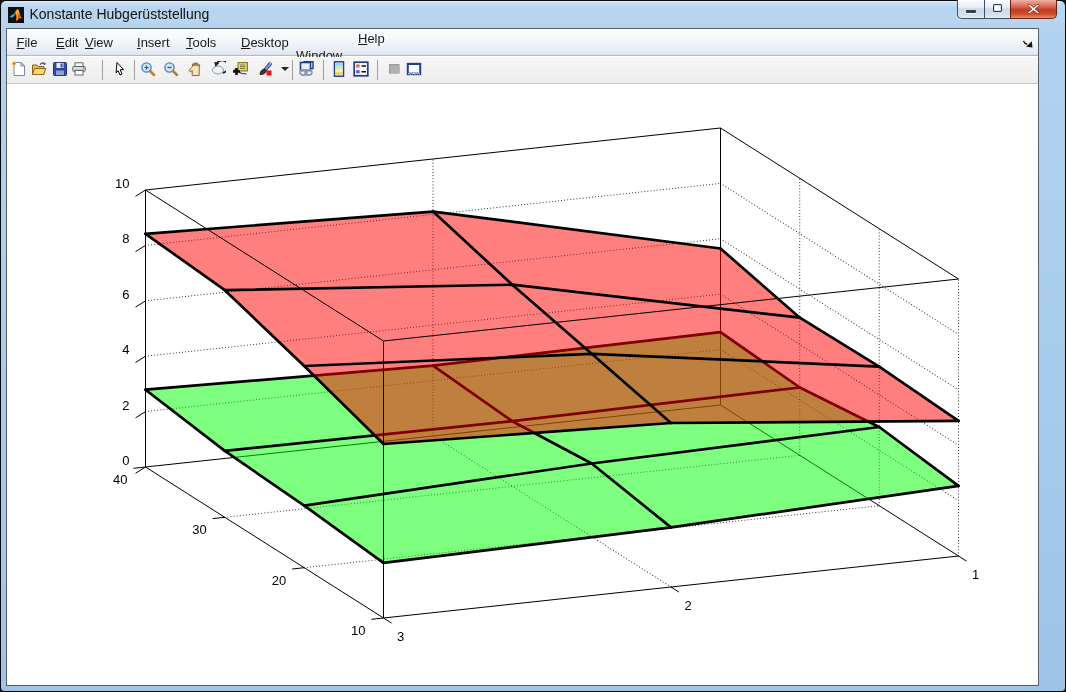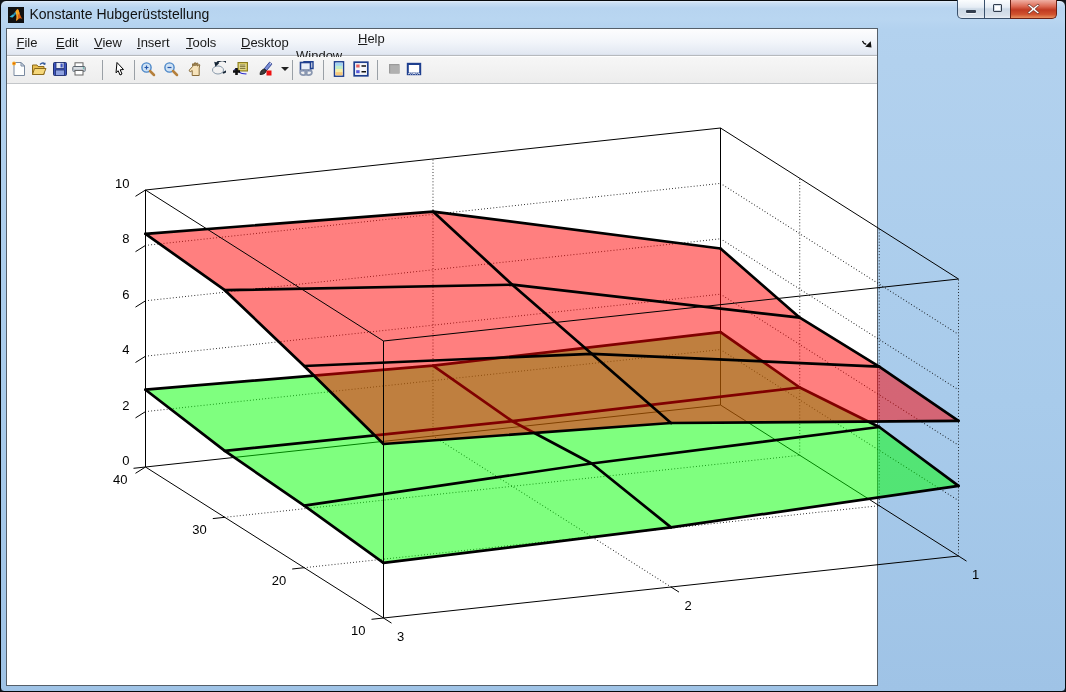--- a/index.html
+++ b/index.html
@@ -1,18 +1,18 @@
 <!DOCTYPE html>
 <html><head><meta charset="utf-8"><style>
 * {margin:0;padding:0;box-sizing:border-box}
 body {width:1066px;height:692px;position:relative;overflow:hidden;
       font-family:"Liberation Sans",sans-serif;background:#10151a}
 .aero {position:absolute;left:0;top:0;right:0;bottom:0;border:1px solid #06090c;border-radius:6px 6px 4px 4px;
   background:linear-gradient(180deg,#e2edf9 0px,#cadff4 2px,#b7d4f0 7px,#b9d6f1 18px,#b3d2ef 28px,#b2d1ee 60px,#a8cbeb 400px,#9fc3e6 691px);}
-.content {position:absolute;left:6px;top:28px;width:872px;height:658px;border:1px solid #555f69;background:#fff}
+.content {position:absolute;left:6px;top:28px;width:1033px;height:658px;border:1px solid #555f69;background:#fff}
 .menubar {position:absolute;left:0;top:0;width:100%;height:27px;
   background:linear-gradient(180deg,#fdfdfe 0%,#f2f5fa 50%,#e2e8f2 95%,#d8deea 100%);
   border-bottom:1px solid #b6b9bd;font-size:13px;color:#1a1a1a}
 .toolbar {position:absolute;left:0;top:28px;width:100%;height:27px;background:linear-gradient(180deg,#f6f6f6,#ededed);border-bottom:1px solid #c3c6c9}
 .title {position:absolute;left:29.5px;top:6px;font-size:14px;color:#111}
 </style></head>
 <body>
 <div class="aero"></div>
 <svg style="position:absolute;left:8px;top:7px" width="16" height="16" viewBox="0 0 16 16">
 <rect width="16" height="16" fill="#111"></rect>
@@ -33,21 +33,21 @@
 <div style="position:absolute;left:1010px;top:0;width:47px;height:19px;background:linear-gradient(#f0b0a4 0%,#dc6a54 35%,#c03a22 55%,#d0522e 80%,#e89060 100%);border:1px solid #6b2014;border-top:none;border-radius:0 0 5px 0;box-sizing:border-box">
 <svg style="position:absolute;left:16px;top:3px" width="13" height="12" viewBox="0 0 13 12">
 <path d="M2 1 L6.5 4.6 L11 1 L12.3 2.3 L8.2 6 L12.3 9.7 L11 11 L6.5 7.4 L2 11 L0.7 9.7 L4.8 6 L0.7 2.3 Z" fill="#fff" stroke="#5a2015" stroke-width="0.7"></path>
     </svg>
   </div>
 
 <div class="content">
   <div class="menubar">
       <span style="position:absolute;left:9.5px;top:6px"><span style="text-decoration:underline">F</span>ile</span>
       <span style="position:absolute;left:49px;top:6px"><span style="text-decoration:underline">E</span>dit</span>
-      <span style="position:absolute;left:87px;top:6px"><span style="text-decoration:underline">V</span>iew</span>
+      <span style="position:absolute;left:78px;top:6px"><span style="text-decoration:underline">V</span>iew</span>
       <span style="position:absolute;left:130px;top:6px"><span style="text-decoration:underline">I</span>nsert</span>
       <span style="position:absolute;left:179px;top:6px"><span style="text-decoration:underline">T</span>ools</span>
       <span style="position:absolute;left:234px;top:6px"><span style="text-decoration:underline">D</span>esktop</span>
       <span style="position:absolute;left:289px;top:19px"><span style="text-decoration:underline">W</span>indow</span>
       <span style="position:absolute;left:351px;top:2px"><span style="text-decoration:underline">H</span>elp</span>
     <svg style="position:absolute;right:5px;top:11px" width="10" height="8" viewBox="0 0 10 8">
         <path d="M0.5 0.8 Q1.2 3.6 4.2 4.2" stroke="#111" stroke-width="1.4" fill="none"></path>
         <path d="M9.5 7.5 L3.2 6.7 L8.7 1.2 Z" fill="#111"></path>
       </svg>
   </div>

